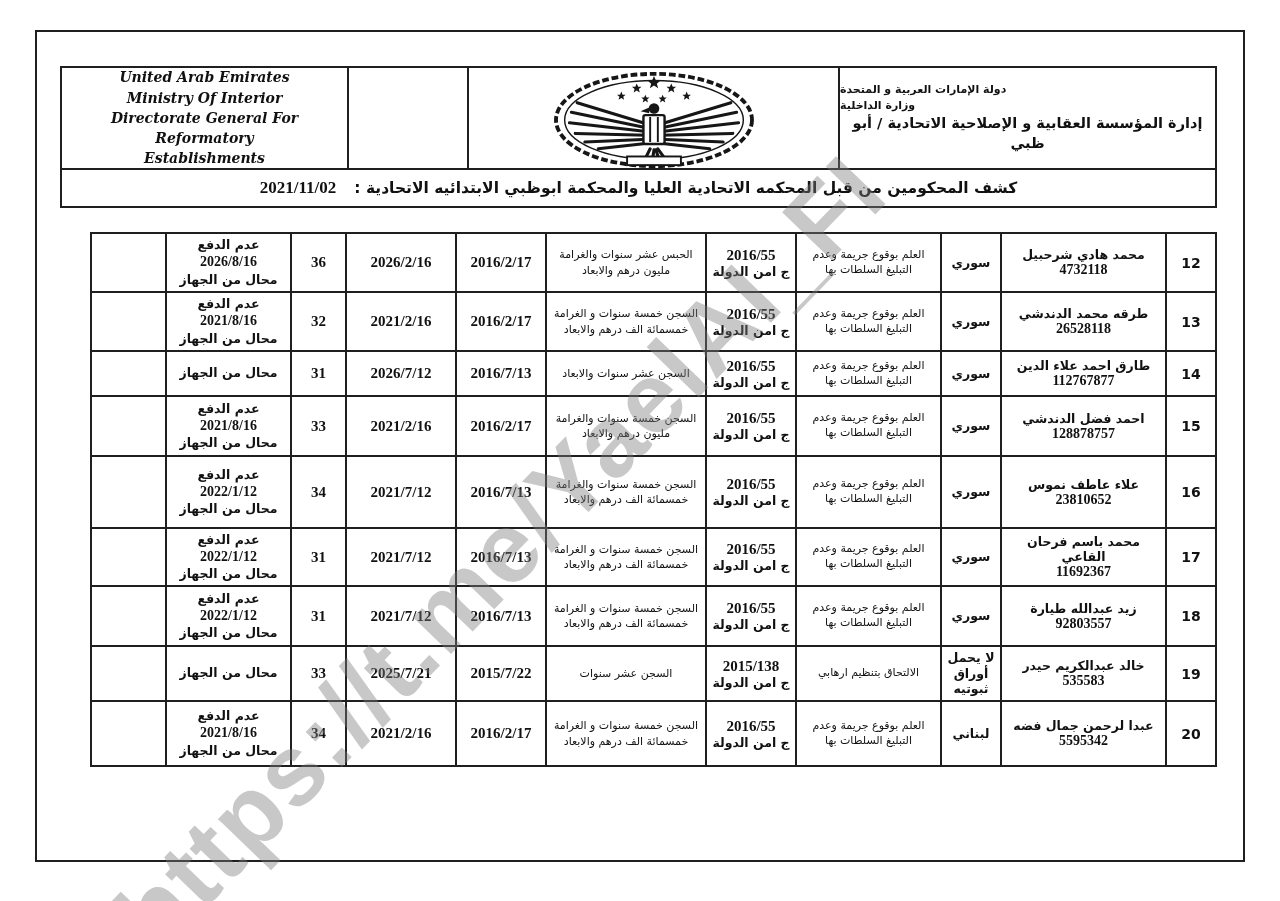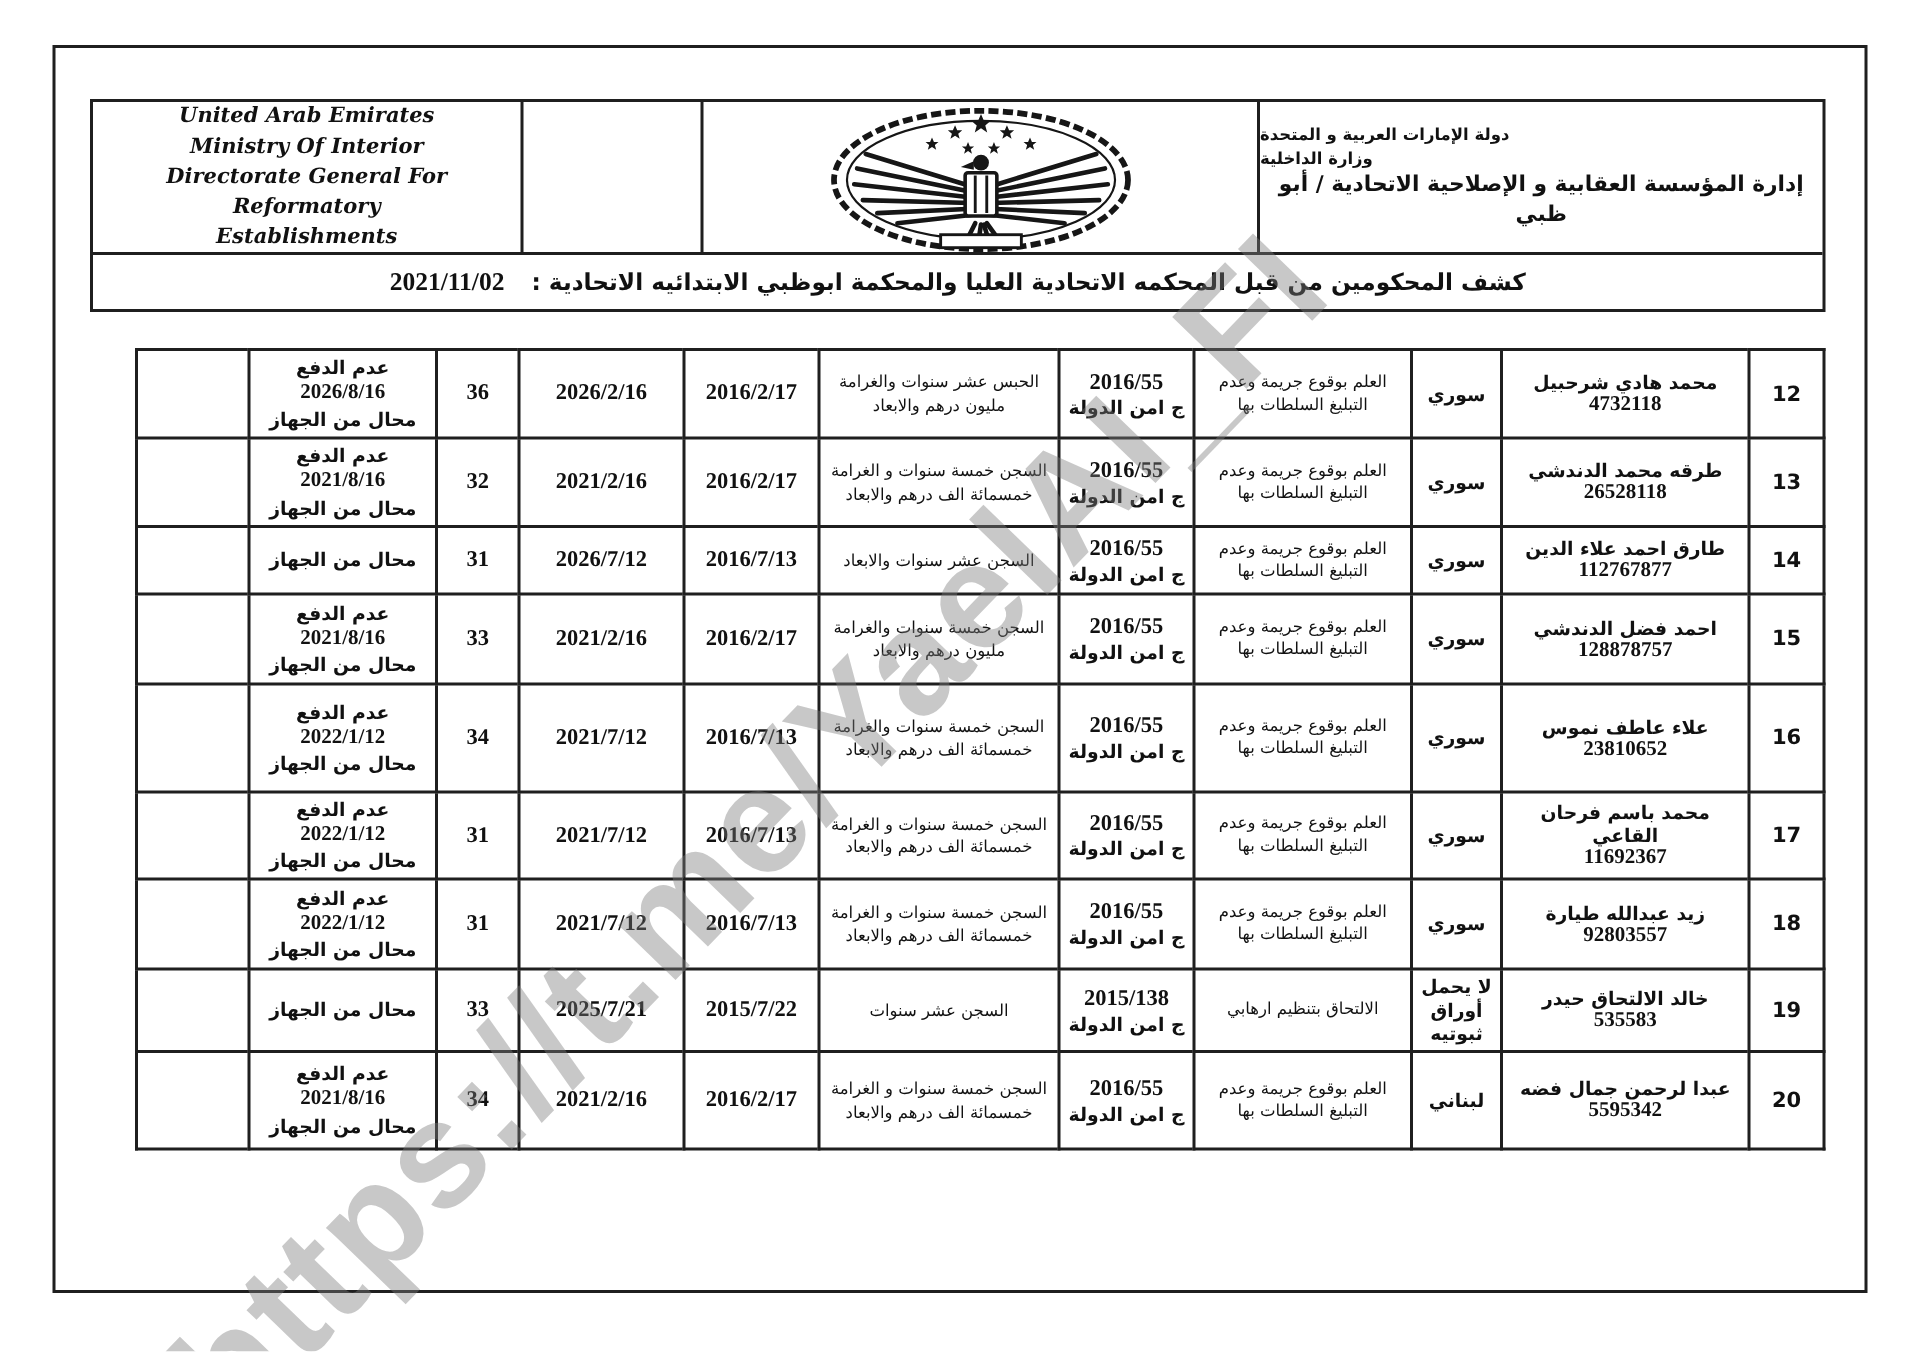--- a/index.html
+++ b/index.html
@@ -285,21 +285,21 @@
       <td class="c-status">
             <div>عدم الدفع</div>
             <div class="serif">2022/1/12</div>
             <div>محال من الجهاز</div>
           </td>
       <td class="c-empty"></td>
     </tr>
         <tr style="height: 55px;">
       <td class="c-no">19</td>
       <td class="c-name">
-        <div class="nm">خالد الالتحاق حيدر</div>
+        <div class="nm">خالد عبدالكريم حيدر</div>
         <div class="id">535583</div>
       </td>
       <td class="c-nat">لا يحمل أوراق ثبوتيه</td>
       <td class="c-charge">الالتحاق بتنظيم ارهابي</td>
       <td class="c-case">
         <div class="cn">2015/138</div>
         <div class="cc">ج امن الدولة</div>
       </td>
       <td class="c-sent">السجن عشر سنوات</td>
       <td class="c-start">2015/7/22</td>

